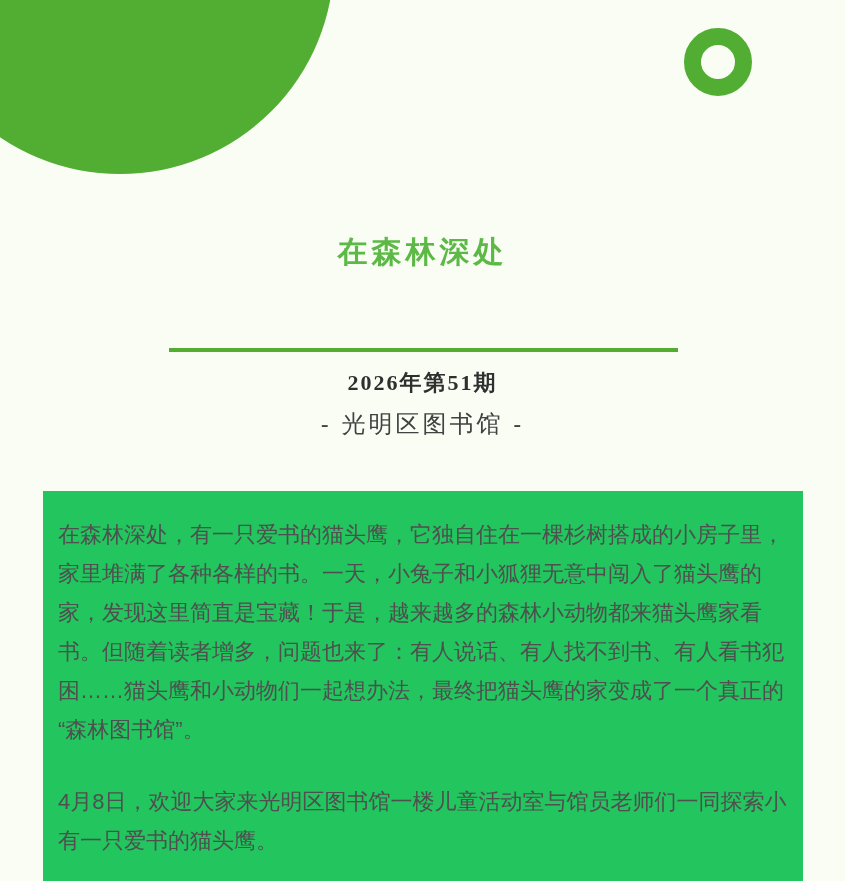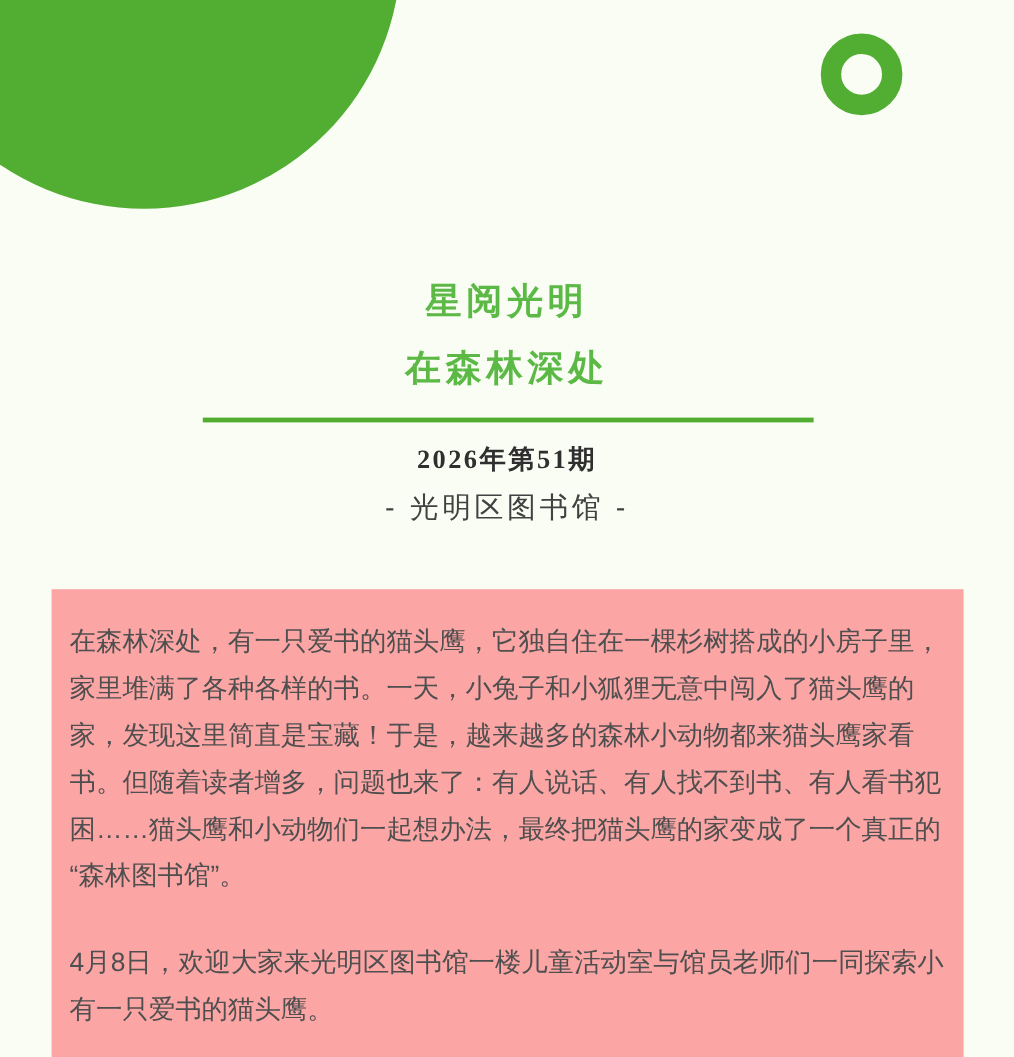--- a/index.html
+++ b/index.html
@@ -74,21 +74,21 @@
     color: #424242;
     line-height: 30px;
     letter-spacing: 3px;
   }
   .content-card {
     position: absolute;
     left: 43px;
     top: 491px;
     width: 760px;
     height: 390px;
-    background: #fca5a5;
+    background: #22c55e;
     box-sizing: border-box;
     padding: 24px 15px 0 15px;
     overflow: hidden;
   }
   .content-card p {
     margin: 0 0 33px 0;
     font-size: 22px;
     line-height: 39px;
     color: #4f4f4f;
     white-space: pre-line;
@@ -99,21 +99,20 @@
 </head>
 <body>
 
 <div class="page">
 
   <div class="big-circle"></div>
 
   <div class="ring"></div>
 
   <div class="title-block">
-    <div>星阅光明</div>
     <div>在森林深处</div>
   </div>
 
   <div class="divider"></div>
 
   <div class="issue-line">2026年第51期</div>
 
   <div class="org-line">- 光明区图书馆 -</div>
 
   <div class="content-card">

